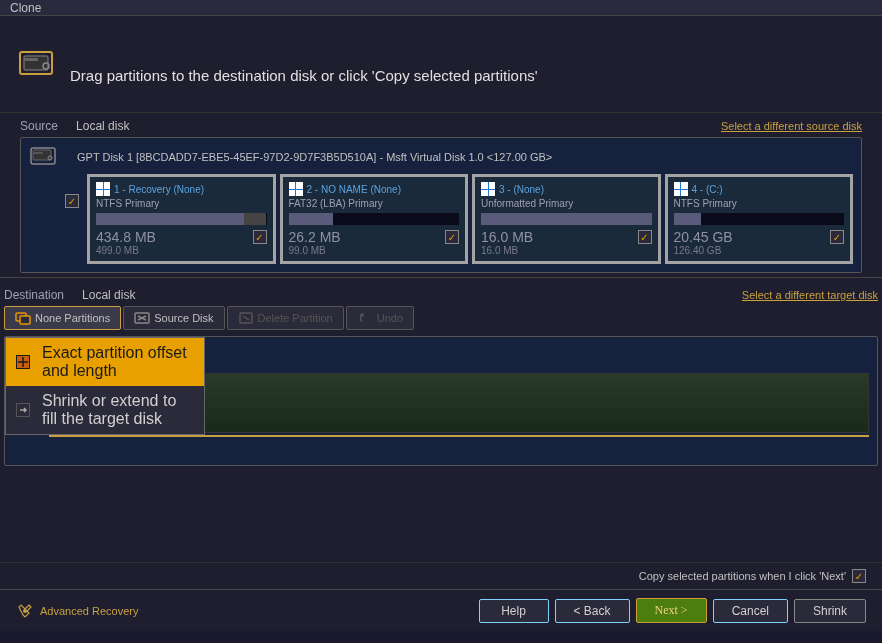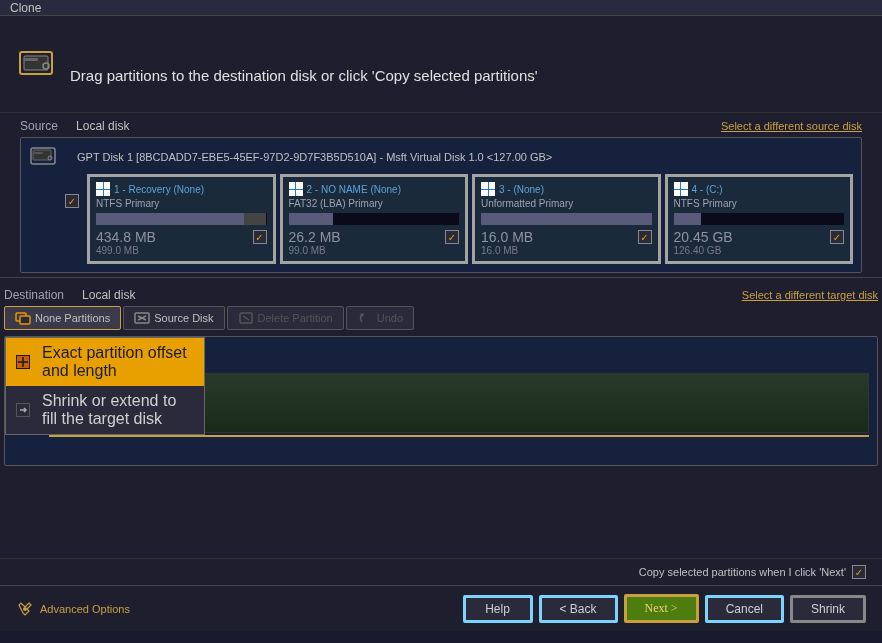--- a/index.html
+++ b/index.html
@@ -311,21 +311,21 @@
       align-items: center;
       gap: 6px;
     }
     .bottom-buttons {
       display: flex;
       align-items: center;
       gap: 6px;
     }
     .btn {
       padding: 4px 18px;
-      border: 3px solid #7dd3fc;
+      border: 1px solid #7dd3fc;
       background: #2a2a3a;
       color: #d0d0d0;
       font-size: 12px;
       cursor: pointer;
       border-radius: 2px;
       min-width: 70px;
       text-align: center;
     }
     .btn.next-btn {
       background: #4d7c0f;
@@ -590,21 +590,21 @@
   </div>
 
   <div class="bottom-bar">
     <div class="bottom-left">
       <div style="width:18px;height:18px;display:flex;align-items:center;justify-content:center;">
         <svg width="16" height="16" viewBox="0 0 16 16">
           <path d="M12,2 L14,4 L10,8 L12,10 L8,14 L6,12 L2,4 L4,2 L8,6Z" fill="none" stroke="#c8a040" stroke-width="1.2"></path>
           <circle cx="8" cy="8" r="2" fill="#c8a040"></circle>
         </svg>
       </div>
-      <span class="advanced-link">Advanced Options</span>
+      <span class="advanced-link">Advanced Recovery</span>
     </div>
     <div class="bottom-buttons">
       <button class="btn">Help</button>
       <button class="btn">&lt; Back</button>
       <button class="btn next-btn">Next &gt;</button>
       <button class="btn">Cancel</button>
       <button class="btn finish-btn">Shrink</button>
     </div>
   </div>
 

